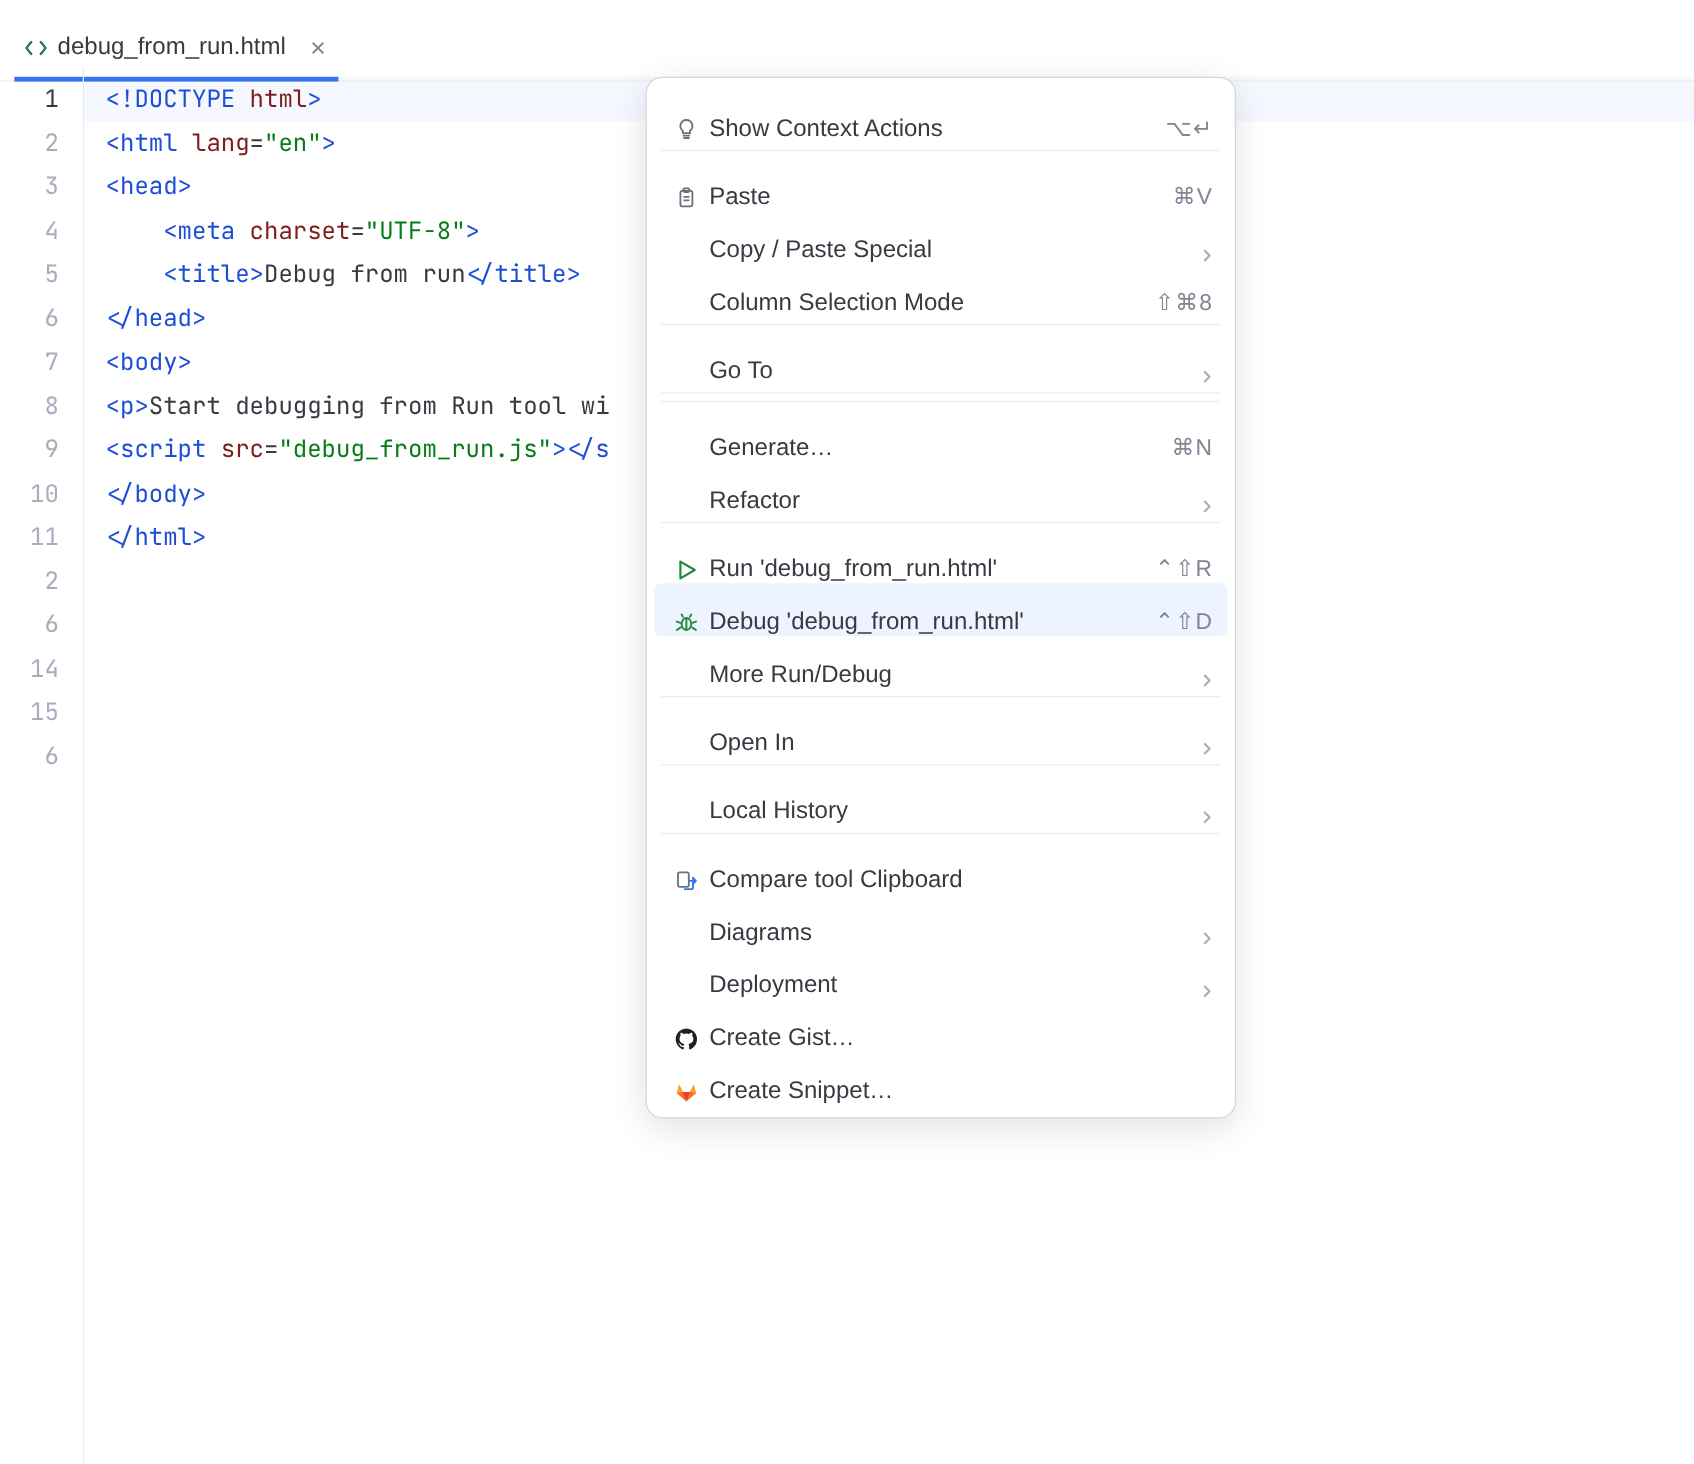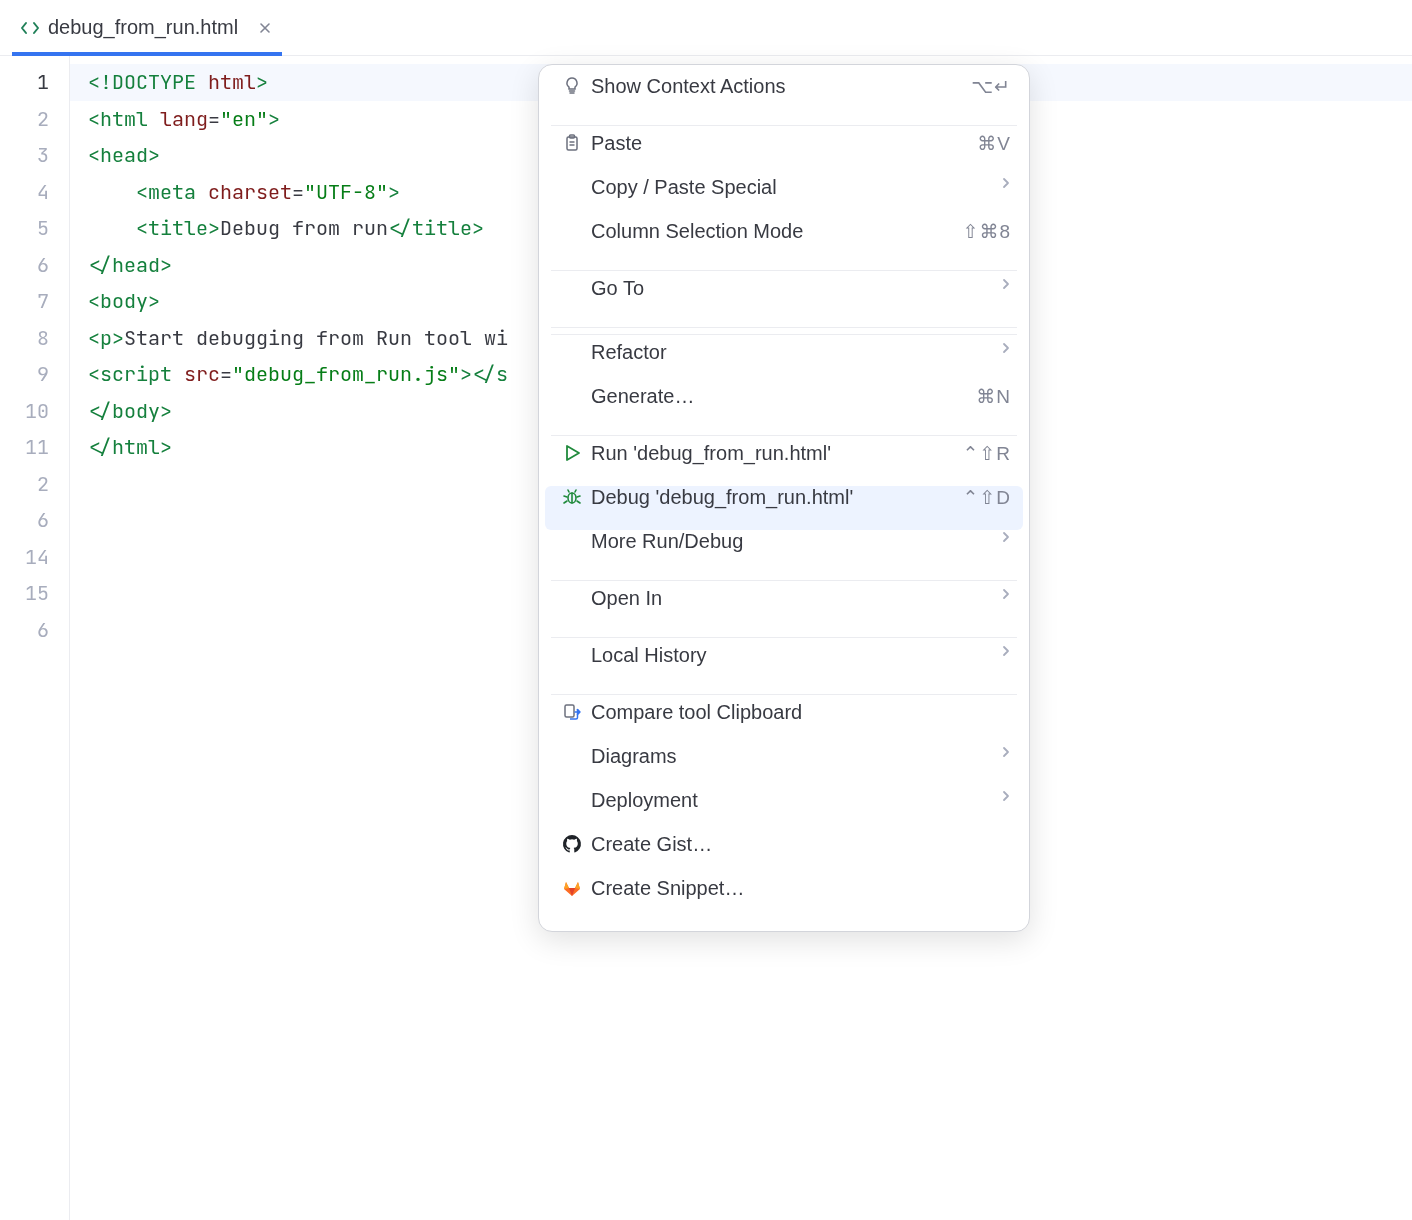--- a/index.html
+++ b/index.html
@@ -10,20 +10,21 @@
     height: 1220px;
     overflow: hidden;
     position: relative;
   }
   .tab-bar {
     display: flex;
     align-items: center;
     height: 56px;
     padding: 0 12px;
     border-bottom: 1px solid #ebecf0;
+    margin-top: 12px;
   }
   .tab {
     display: flex;
     align-items: center;
     gap: 8px;
     padding: 0 8px;
     height: 100%;
     position: relative;
   }
   .tab.active::after {
@@ -73,39 +74,39 @@
   .code-line.current::before {
     content: '';
     position: absolute;
     left: -88px;
     right: 0;
     top: 0;
     bottom: 0;
     background: #f5f8fe;
     z-index: -1;
   }
-  .tok-tag { color: #15803d; }
+  .tok-tag { color: #1d4ed8; }
   .tok-attr { color: #7f1d1d; }
   .tok-str { color: #067d17; }
   .context-menu {
     position: absolute;
     top: 64px;
     left: 538px;
     width: 492px;
     background: #ffffff;
     border: 1px solid #d3d5db;
     border-radius: 14px;
     box-shadow: 0 8px 30px rgba(0,0,0,0.12);
     padding: 10px 0;
     font-size: 20px;
     color: #383a42;
   }
   .menu-item {
     display: flex;
-    align-items: flex-start;
+    align-items: flex-end;
     height: 44px;
     padding: 0 18px;
     cursor: pointer;
   }
   .menu-item.selected { background: #edf3ff; border-radius: 6px; margin: 0 6px; padding: 0 12px; }
   .menu-icon { width: 30px; display: flex; justify-content: center; align-items: center; }
   .menu-label { flex: 1; padding-left: 4px; }
   .menu-shortcut { color: #818594; font-size: 19px; letter-spacing: 1px; }
   .menu-chevron { color: #a8adbd; font-size: 18px; }
   .menu-separator { height: 1px; background: #ebecf0; margin: 6px 12px; }
@@ -196,31 +197,31 @@
       <span class="menu-chevron">
         <svg width="10" height="14" viewBox="0 0 10 14">
           <path d="M3 3 L7 7 L3 11" stroke="#a8adbd" stroke-width="1.8" fill="none" stroke-linecap="round" stroke-linejoin="round"></path>
         </svg>
       </span>
     </div>
     <div class="menu-separator"></div>
     <div class="menu-separator"></div>
     <div class="menu-item">
       <span class="menu-icon"></span>
-      <span class="menu-label">Refactor</span>
-      <span class="menu-chevron">
-        <svg width="10" height="14" viewBox="0 0 10 14">
-          <path d="M3 3 L7 7 L3 11" stroke="#a8adbd" stroke-width="1.8" fill="none" stroke-linecap="round" stroke-linejoin="round"></path>
-        </svg>
-      </span>
-    </div>
-    <div class="menu-item">
-      <span class="menu-icon"></span>
       <span class="menu-label">Generate…</span>
       <span class="menu-shortcut">⌘N</span>
+    </div>
+    <div class="menu-item">
+      <span class="menu-icon"></span>
+      <span class="menu-label">Refactor</span>
+      <span class="menu-chevron">
+        <svg width="10" height="14" viewBox="0 0 10 14">
+          <path d="M3 3 L7 7 L3 11" stroke="#a8adbd" stroke-width="1.8" fill="none" stroke-linecap="round" stroke-linejoin="round"></path>
+        </svg>
+      </span>
     </div>
     <div class="menu-separator"></div>
     <div class="menu-item">
       <span class="menu-icon">
         <svg width="22" height="22" viewBox="0 0 22 22">
           <path d="M6 4 L18 11 L6 18 Z" stroke="#208a3c" stroke-width="1.8" fill="none" stroke-linejoin="round"></path>
         </svg>
       </span>
       <span class="menu-label">Run 'debug_from_run.html'</span>
       <span class="menu-shortcut">⌃⇧R</span>

